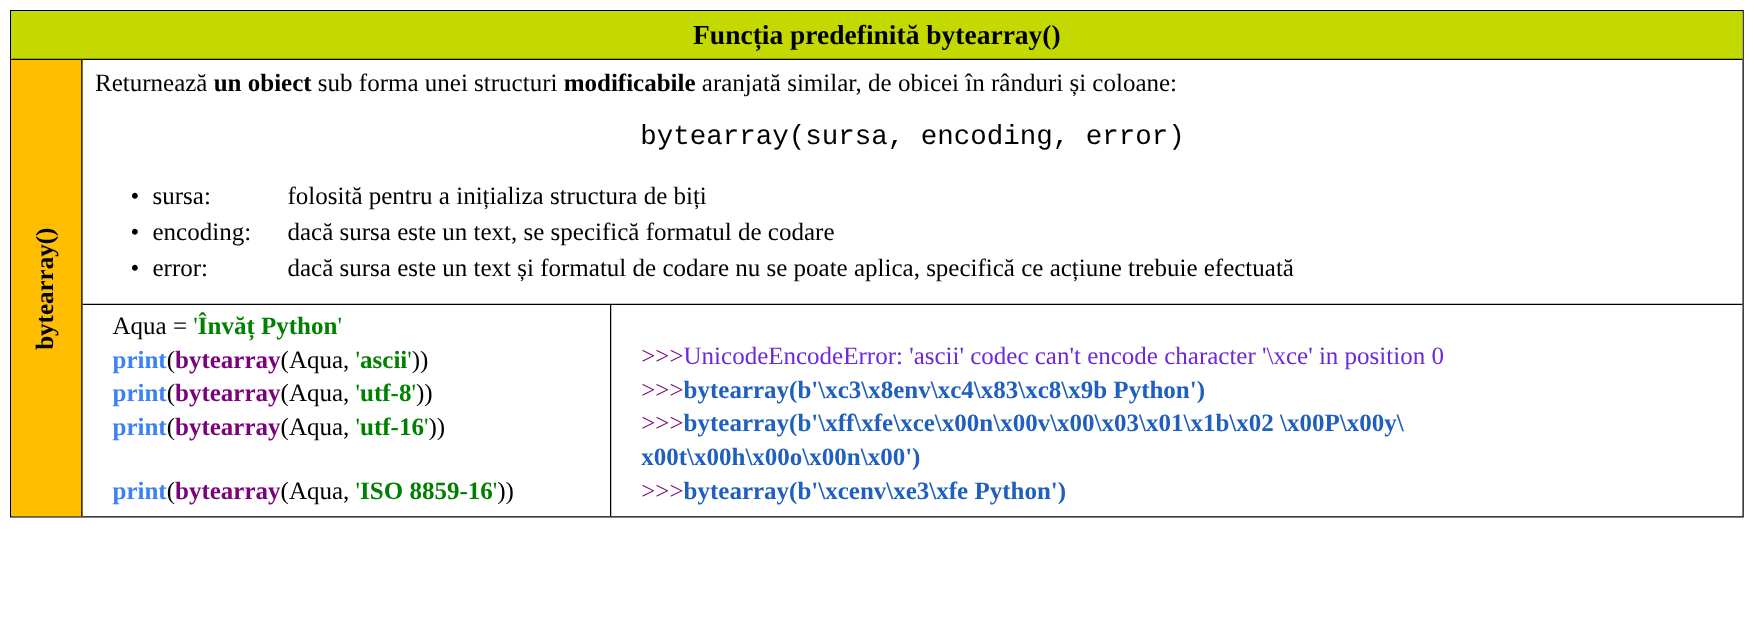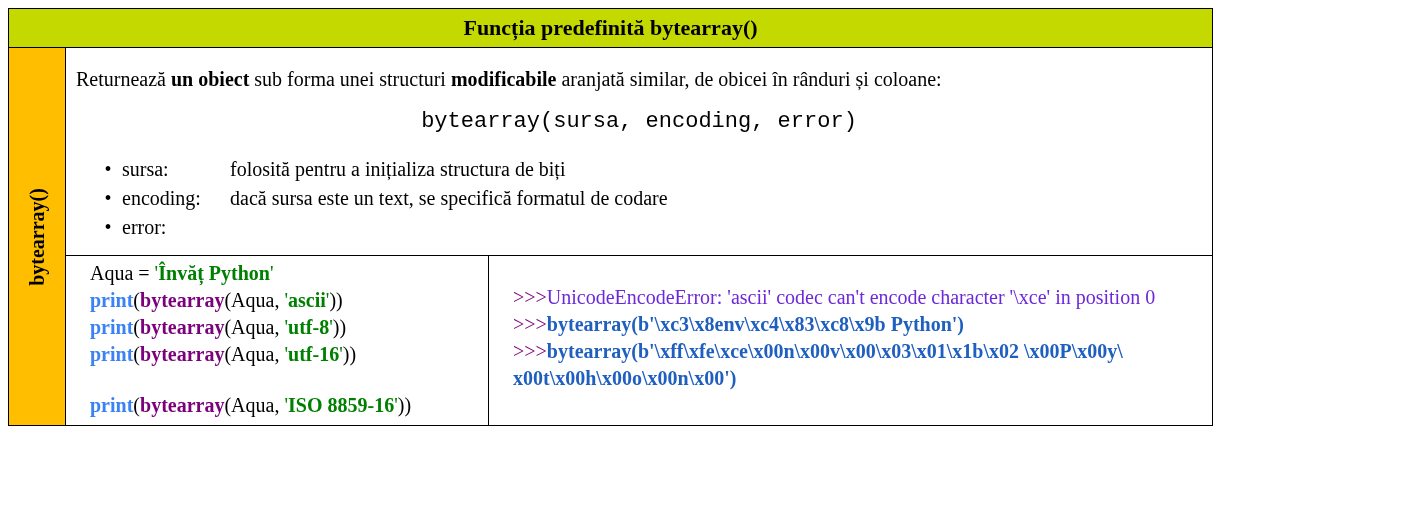--- a/index.html
+++ b/index.html
@@ -5,21 +5,21 @@
   body {
     margin: 0;
     padding: 8px;
     font-family: "Liberation Serif", Georgia, "Times New Roman", serif;
     font-size: 20px;
     color: #000;
     background: #fff;
   }
   .outer {
     border: 1.5px solid #000;
-    width: 1205px;
+    width: 1387px;
     box-sizing: border-box;
     border-collapse: collapse;
   }
   .header-row {
     background: #c3d900;
     text-align: center;
     font-weight: bold;
     font-size: 22px;
     padding: 6px 0;
     border-bottom: 1.5px solid #000;
@@ -44,21 +44,21 @@
     font-weight: bold;
     white-space: nowrap;
     font-size: 20px;
   }
   .main-col {
     flex: 1;
     display: flex;
     flex-direction: column;
   }
   .desc {
-    padding: 20px 10px 10px 10px;
+    padding: 8px 10px 10px 10px;
     border-bottom: 1.5px solid #000;
   }
   .mono-center {
     font-family: "Liberation Mono", "Courier New", monospace;
     font-size: 22px;
     text-align: center;
     margin: 18px 0 22px 0;
   }
   .param-list {
     margin: 0 0 4px 18px;
@@ -143,20 +143,21 @@
             <span class="pdesc">folosită pentru a inițializa structura de biți</span>
           </li>
           <li>
             <span class="bullet">•</span>
             <span class="pname">encoding:</span>
             <span class="pdesc">dacă sursa este un text, se specifică formatul de codare</span>
           </li>
           <li>
             <span class="bullet">•</span>
             <span class="pname">error:</span>
+            <span class="pdesc">dacă sursa este un text și formatul de codare nu se poate aplica, specifică ce acțiune trebuie efectuată</span>
           </li>
         </ul>
       </div>
 
       <div class="code-row">
 
         <div class="code-cell code-left">
 
           <div>
             <span class="var">Aqua</span><span class="pun"> = </span><span class="strp">'</span><span class="str">Învăț Python</span><span class="strp">'</span>
@@ -187,19 +188,22 @@
           </div>
           <div>
             <span class="prompt">&gt;&gt;&gt;</span><span class="out">bytearray(b'\xc3\x8env\xc4\x83\xc8\x9b Python')</span>
           </div>
           <div>
             <span class="prompt">&gt;&gt;&gt;</span><span class="out">bytearray(b'\xff\xfe\xce\x00n\x00v\x00\x03\x01\x1b\x02 \x00P\x00y\</span>
           </div>
           <div>
             <span class="out">x00t\x00h\x00o\x00n\x00')</span>
           </div>
+          <div>
+            <span class="prompt">&gt;&gt;&gt;</span><span class="out">bytearray(b'\xcenv\xe3\xfe Python')</span>
+          </div>
         </div>
 
       </div>
 
     </div>
   </div>
 </div>
 
 </body></html>

